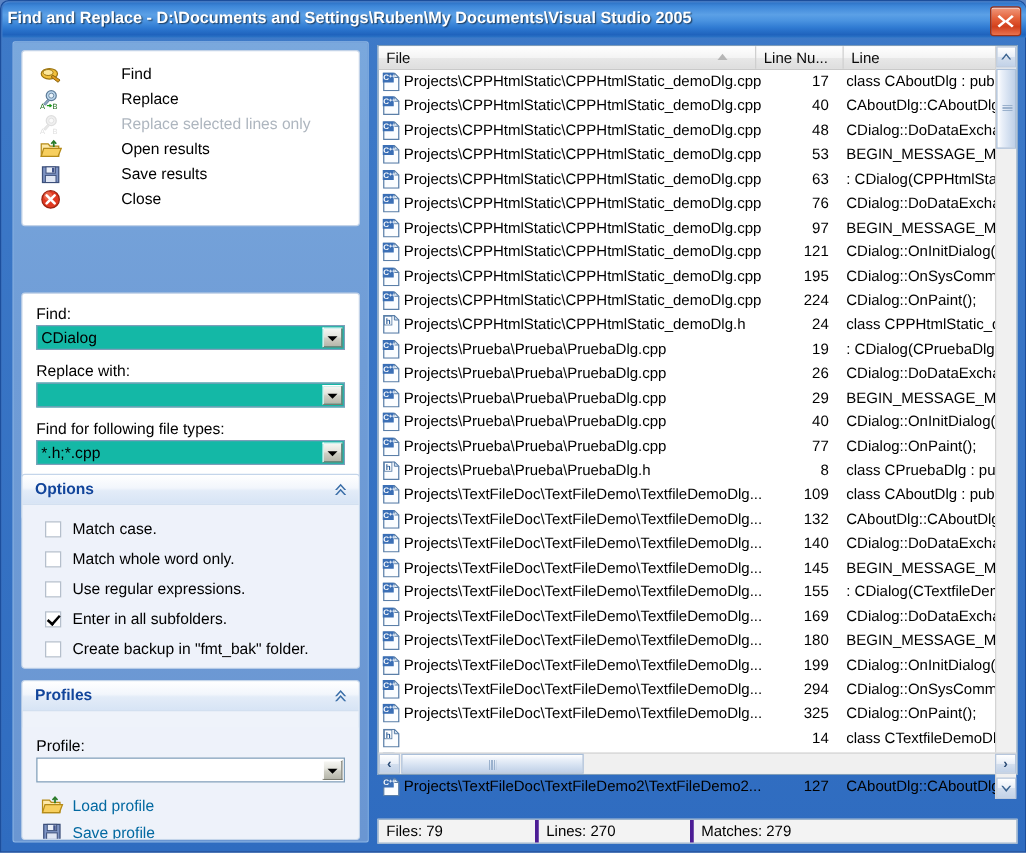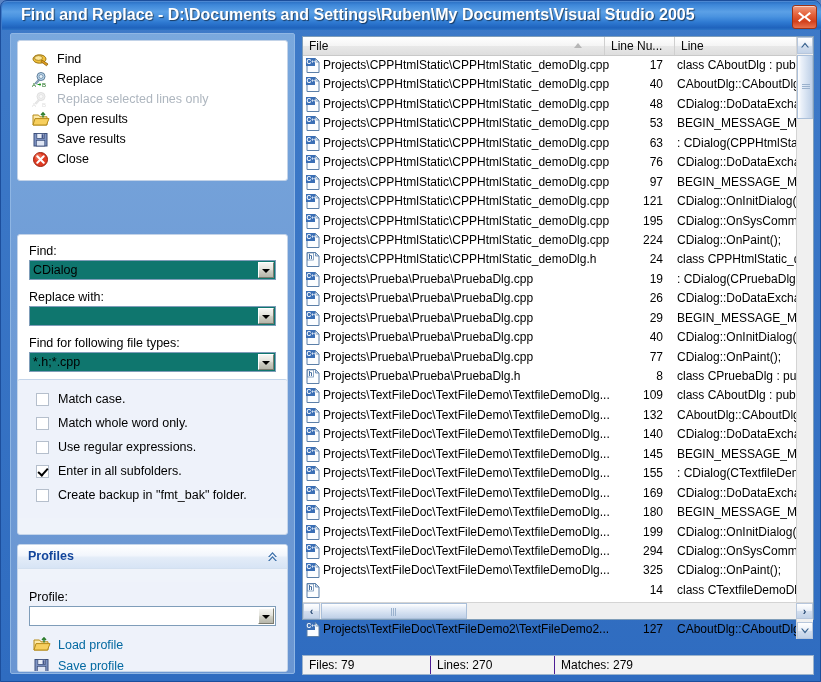--- a/index.html
+++ b/index.html
@@ -28,22 +28,22 @@
     width: 819px; height: 28px;
     box-sizing: border-box;
     background: linear-gradient(to bottom,
         #2e73c6 0%, #3d86d8 10%, #5ba0e6 35%,
         #4a93e0 52%, #2f7ad2 72%, #1f63bd 92%, #2c74c6 100%);
     border-radius: 6px 6px 0 0;
     overflow: hidden;
   }
   #title-text {
     position: absolute;
-    left: 19px; top: 4px;
-    font-size: 16px;
+    left: 4px; top: 4px;
+    font-size: 13px;
     font-weight: bold;
     color: #ffffff;
     text-shadow: 1px 1px 1px rgba(0,0,0,0.55);
     white-space: nowrap;
     letter-spacing: 0px;
   }
   #close-button {
     position: absolute;
     right: 4px; top: 3px;
     width: 23px; height: 22px;
@@ -87,33 +87,34 @@
   #actions-box { top: 6px; height: 141px; background:#ffffff; }
   .action-item {
     position: relative;
     height: 20px;
     margin: 0 0 0 14px;
     display: flex;
     align-items: center;
     font-size: 12.5px;
     color: #000;
     cursor: pointer;
+    gap: 40px;
   }
   #actions-box .action-item:first-child { margin-top: 8px; }
   .action-item .ic { width: 18px; height: 17px; margin-right: 7px; position: relative; flex: none; }
   .action-item.disabled { color: #aeb6bf; cursor: default; }
   .action-item.disabled .ic { opacity: 0.35; filter: grayscale(1); }
 
   
   #form-box { top: 200px; height: 182px; padding: 9px 11px 0 11px; }
   .fld-label { font-size: 12.5px; color: #000; margin-bottom: 2px; }
   .combo {
     position: relative;
     height: 20px;
-    background: #0f766e;
+    background: #14b8a6;
     border: 1px solid #7f9db9;
     box-sizing: border-box;
     margin-bottom: 10px;
   }
   .combo .cval {
     position: absolute;
     left: 3px; top: 2px;
     font-size: 12.5px;
     color: #000;
     white-space: nowrap;
@@ -338,21 +339,21 @@
     width: 512px; height: 20px;
     background: #f3f3f3;
     border: 1px solid #9bb3cc;
     box-sizing: border-box;
     display: flex;
   }
   .status-cell {
     font-size: 12px; color: #000;
     line-height: 18px;
     padding-left: 6px;
-    border-right: 1px solid #4c1d95;
+    border-right: 3px solid #4c1d95;
     box-sizing: border-box;
     overflow: hidden; white-space: nowrap;
   }
   #st-files { width: 128px; }
   #st-lines { width: 124px; }
   #st-matches { flex: 1; border-right: none; }
 
   .arrow-up-glyph { display:block; }
 </style>
 </head>
@@ -462,20 +463,29 @@
         </div>
 
         <div class="fld-label">Find for following file types:</div>
         <div class="combo">
           <span class="cval">*.h;*.cpp</span>
           <span class="cbtn"></span>
         </div>
       </div>
 
       <div class="sec" id="options-sec">
+        <div class="sec-head">
+          <span class="sec-title">Options</span>
+          <span class="sec-chevron">
+            <svg width="15" height="15" viewBox="0 0 15 15" class="arrow-up-glyph">
+              <path d="M7.5 3 L12 8 L10.4 8 L7.5 4.8 L4.6 8 L3 8 Z" fill="#3a6ea8"></path>
+              <path d="M7.5 7 L12 12 L10.4 12 L7.5 8.8 L4.6 12 L3 12 Z" fill="#3a6ea8"></path>
+            </svg>
+          </span>
+        </div>
         <div class="sec-body">
           <div class="opt-row">
             <span class="cbx"></span>
             <span>Match case.</span>
           </div>
           <div class="opt-row">
             <span class="cbx"></span>
             <span>Match whole word only.</span>
           </div>
           <div class="opt-row">

